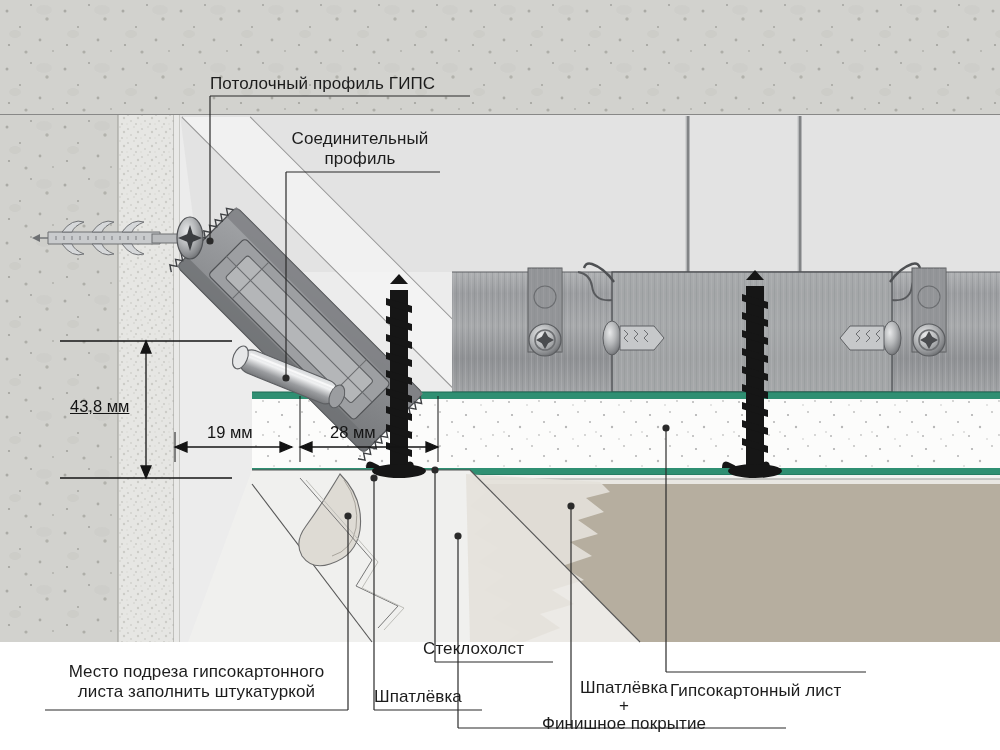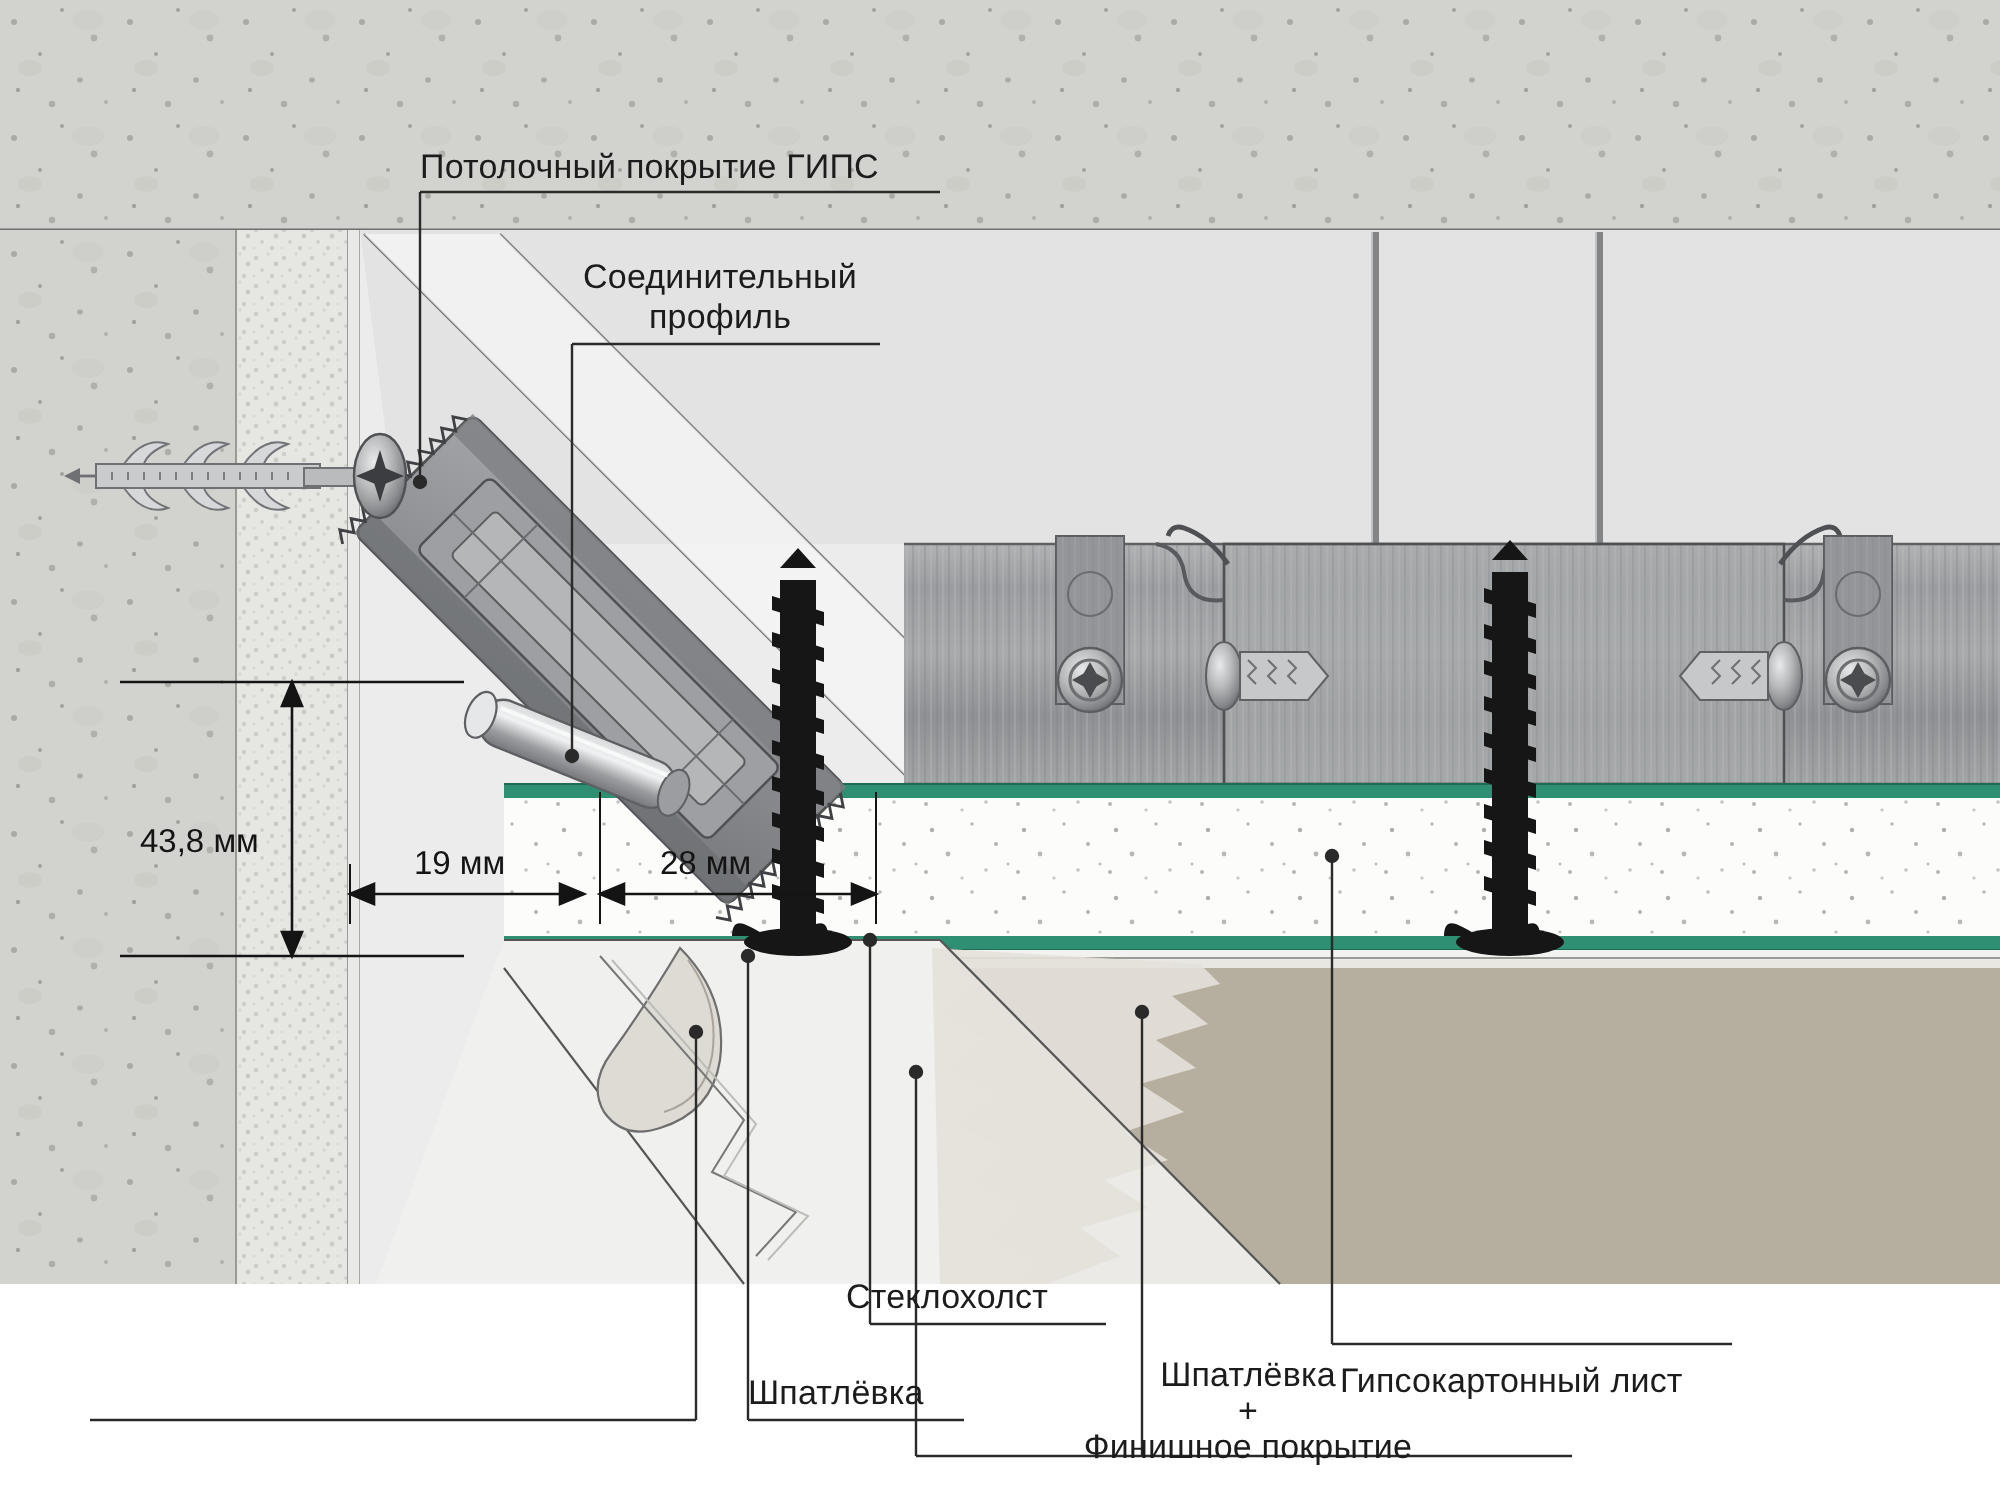--- a/index.html
+++ b/index.html
@@ -387,35 +387,37 @@
       <line x1="666" y1="672" x2="866" y2="672"></line>
       <line x1="666" y1="672" x2="666" y2="428"></line>
       <circle cx="666" cy="428" r="3"></circle>
 
       <line x1="571" y1="728" x2="571" y2="506"></line>
       <circle cx="571" cy="506" r="3"></circle>
     </g>
   </g>
 </svg>
 
-<div class="lbl" style="left:210px;top:74px;">Потолочный покрытие ГИПС</div>
+<div class="lbl" style="left:210px;top:74px;">Потолочный профиль ГИПС</div>
 
 <div class="lbl c" style="left:280px;top:129px;width:160px;">Соединительный
 профиль</div>
 
+<div class="lbl c" style="left:45px;top:662px;width:303px;">Место подреза гипсокартонного
+листа заполнить штукатуркой</div>
 
 <div class="lbl" style="left:374px;top:687px;">Шпатлёвка</div>
 
 <div class="lbl" style="left:423px;top:639px;">Стеклохолст</div>
 
 <div class="lbl c" style="left:462px;top:679px;width:324px;line-height:1.05;">Шпатлёвка
 +
 Финишное покрытие</div>
 
 <div class="lbl" style="left:670px;top:681px;">Гипсокартонный лист</div>
 
-<div class="dim" style="left:70px;top:412px;">43,8 мм</div>
+<div class="dim" style="left:70px;top:397px;text-decoration:underline;">43,8 мм</div>
 
 <div class="dim" style="left:207px;top:423px;">19 мм</div>
 
 <div class="dim" style="left:330px;top:423px;">28 мм</div>
 
 </div>
 
 </body></html>

